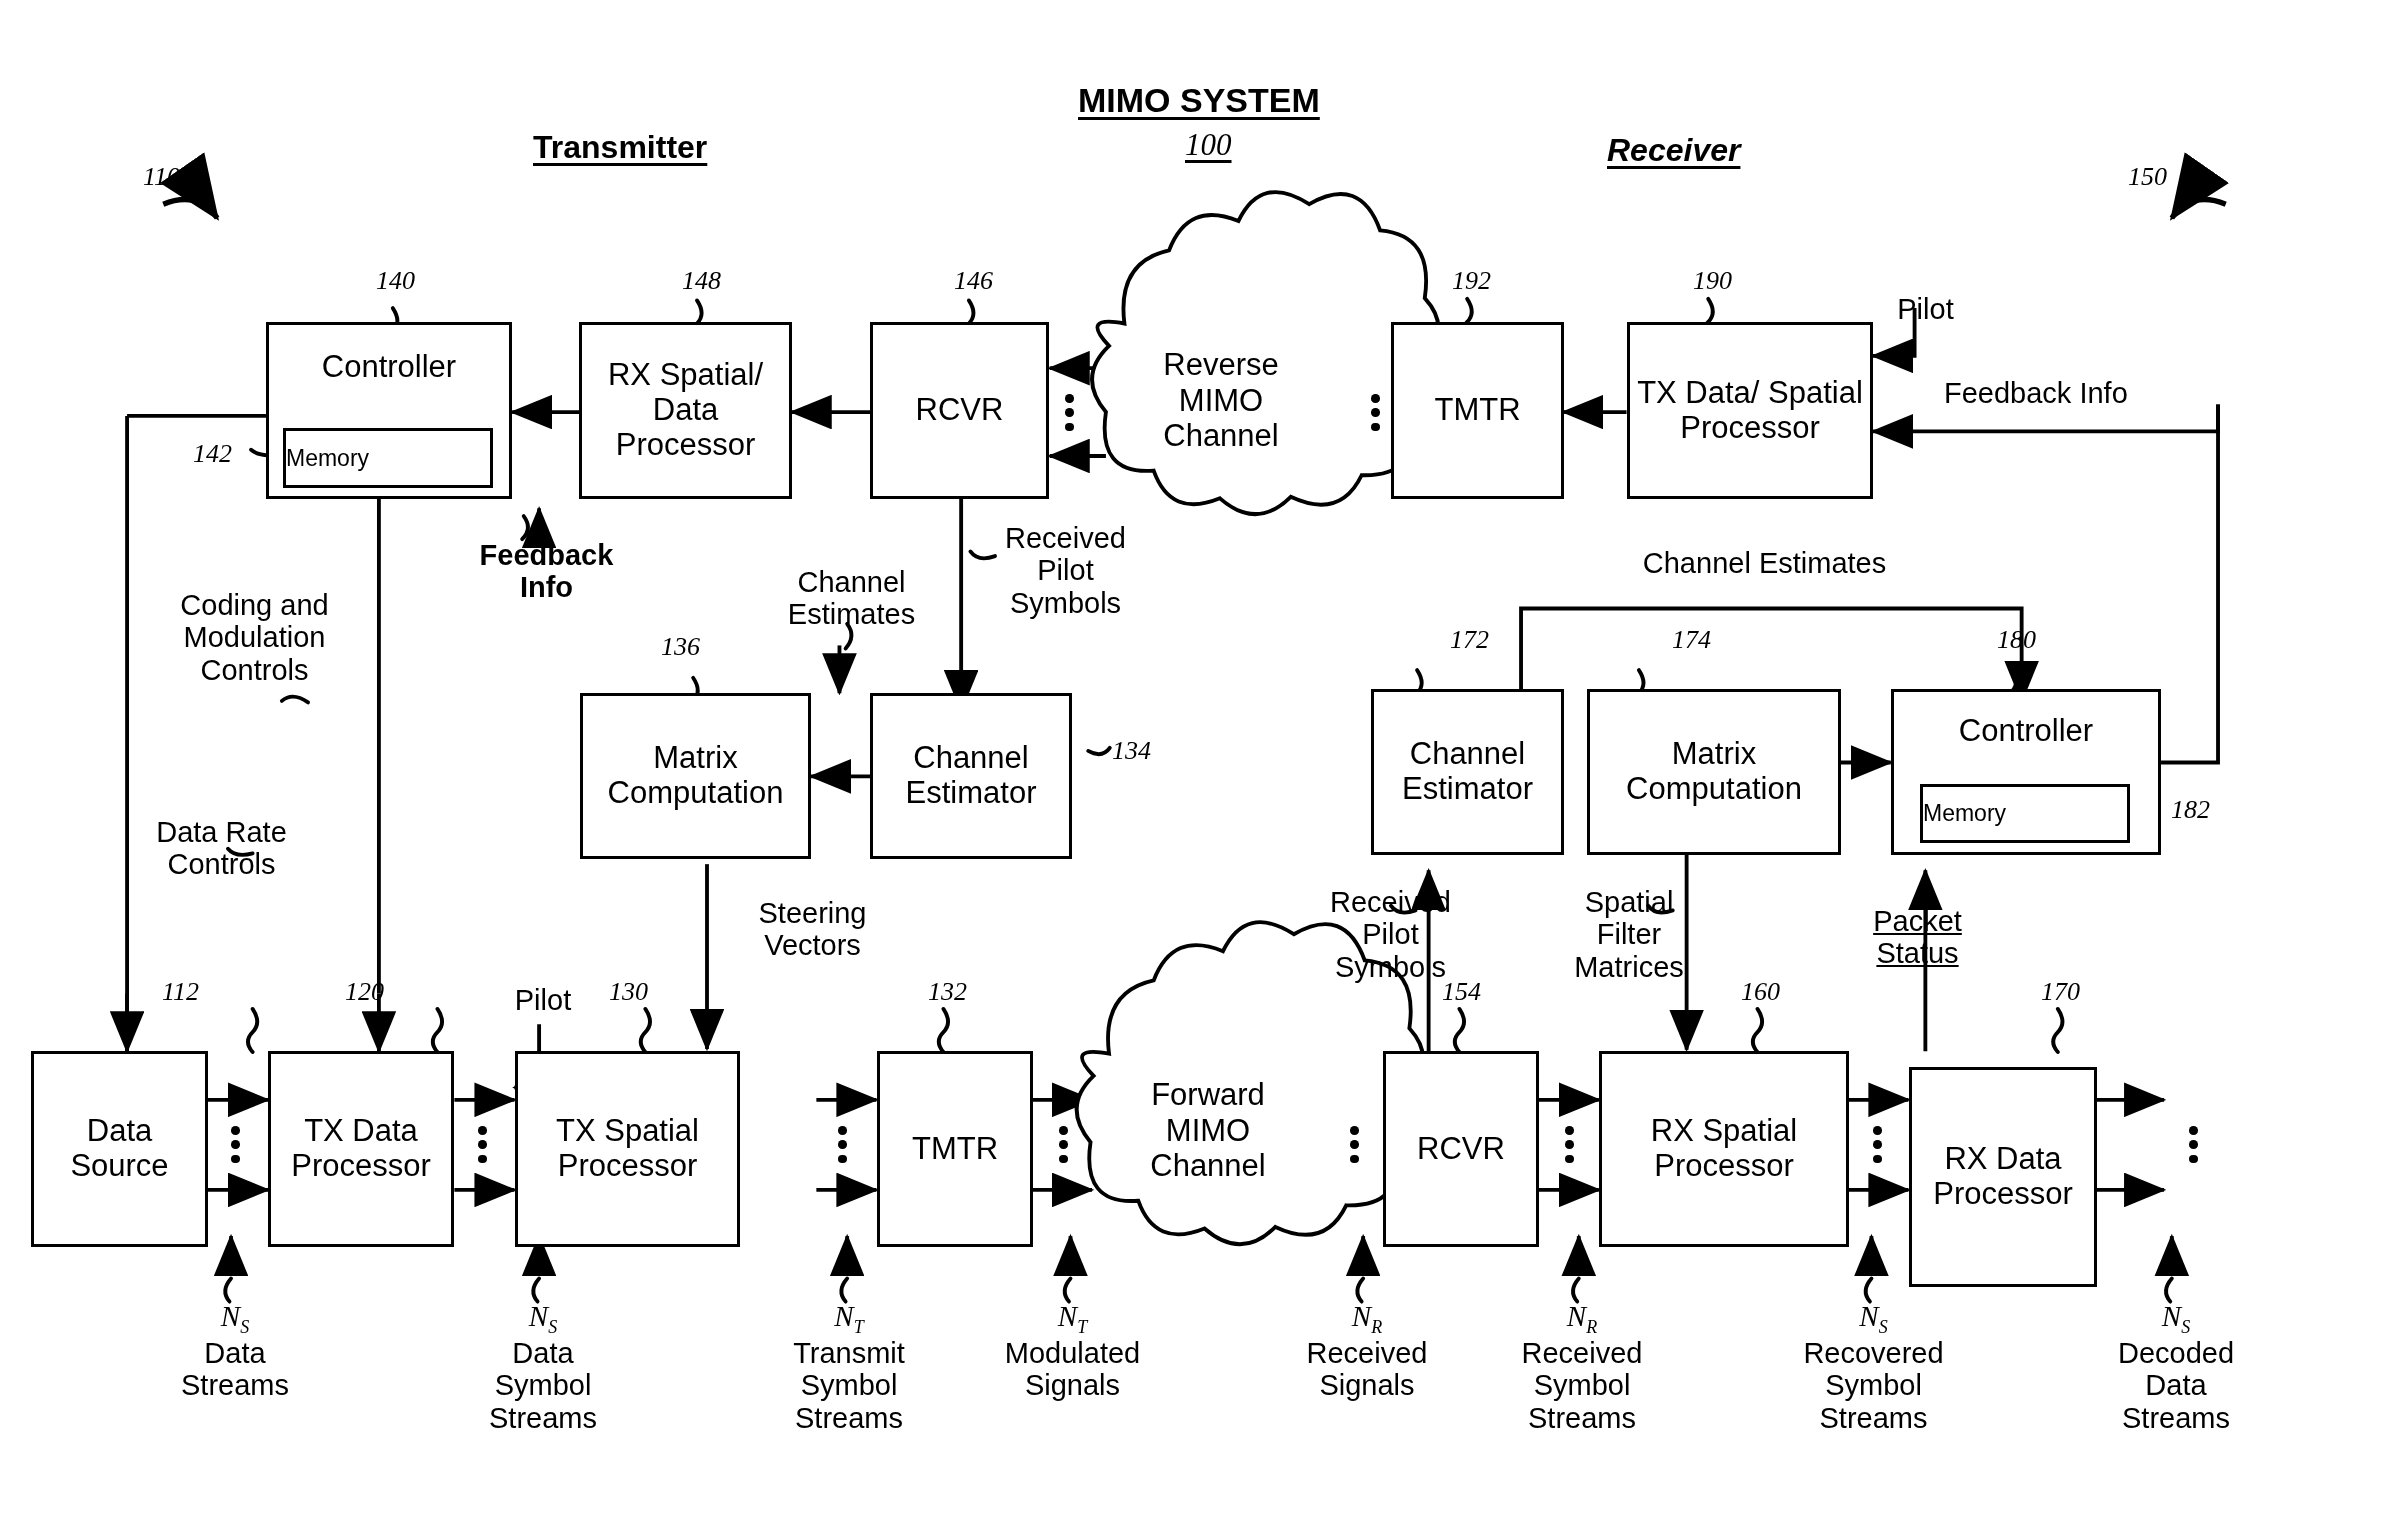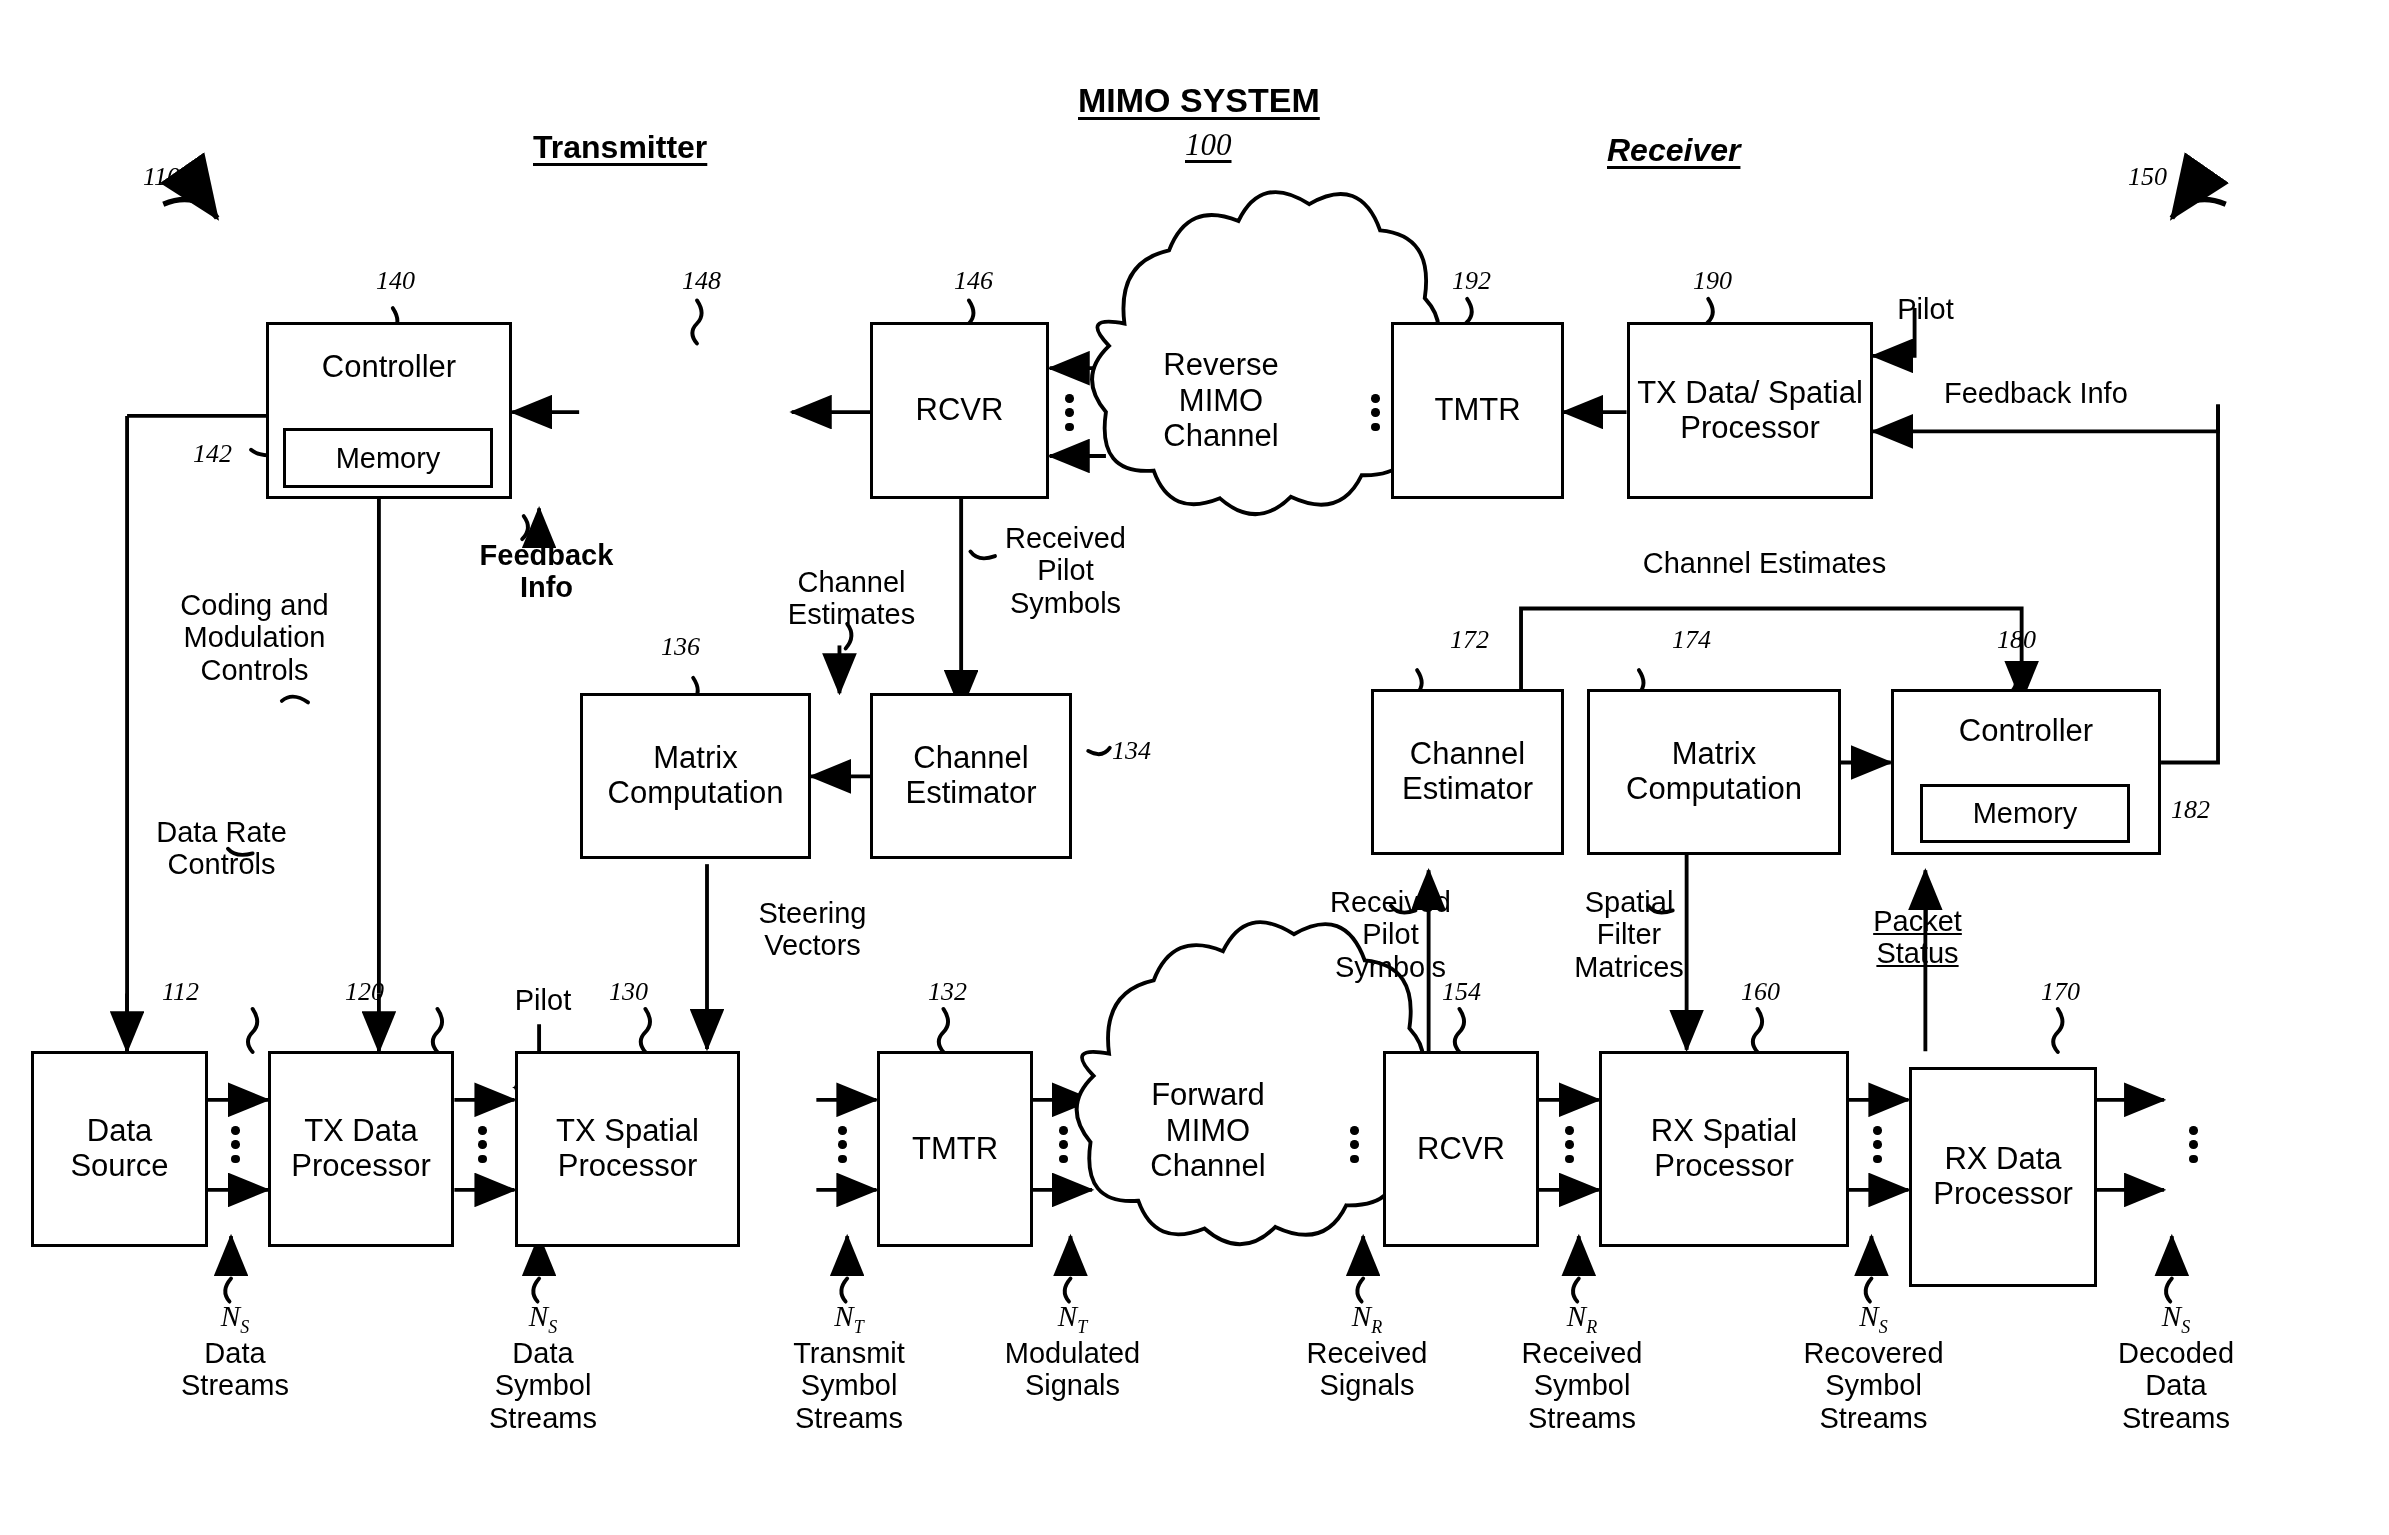--- a/index.html
+++ b/index.html
@@ -5,22 +5,22 @@
   html,body{margin:0;padding:0;background:#fff;}
   body{width:2389px;height:1535px;position:relative;
        font-family:"Liberation Sans","DejaVu Sans",sans-serif;color:#000;}
   #stage{position:absolute;left:0;top:0;width:2389px;height:1535px;overflow:hidden;}
   svg#wires{position:absolute;left:0;top:0;width:2389px;height:1535px;}
 
   .box{position:absolute;border:3.9px solid #000;background:#fff;
        display:flex;align-items:center;justify-content:center;text-align:center;
        font-size:31px;line-height:1.12;box-sizing:border-box;z-index:5;}
   .memory{position:absolute;border:3.9px solid #000;background:#fff;
-       display:flex;align-items:center;justify-content:center;
-       font-size:29px;z-index:6;box-sizing:border-box;}
+       display:flex;align-items:center;
+       font-size:23px;z-index:6;box-sizing:border-box;}
 
   .lbl{position:absolute;font-size:29px;line-height:1.12;text-align:center;z-index:7;
        white-space:pre-line;}
   .lbl.left{text-align:left;}
   .refnum{position:absolute;font-style:italic;font-size:26px;z-index:7;
           font-family:"Liberation Serif","DejaVu Serif",serif;font-weight:normal;}
   .hdr{position:absolute;font-weight:bold;font-size:32px;text-decoration:underline;
        text-underline-offset:5.4px;z-index:7;white-space:nowrap;}
   .title{position:absolute;font-weight:bold;font-size:34px;text-decoration:underline;
        text-underline-offset:5.4px;z-index:7;white-space:nowrap;}
@@ -206,20 +206,25 @@
 
 <div class="box" style="left:266px;top:322px;width:246px;height:177px;">
   <span style="position:absolute;top:25px;left:0;width:100%;">Controller</span>
 </div>
 <div class="memory" style="left:283px;top:428px;width:210px;height:60px;">
   <span>Memory</span>
 </div>
 <div class="refnum" style="left:376px;top:266px;">140</div>
 <div class="refnum" style="left:193px;top:439px;">142</div>
 
+<div class="box" style="left:579px;top:322px;width:213px;height:177px;">
+  <span>RX Spatial/
+Data
+Processor</span>
+</div>
 <div class="refnum" style="left:682px;top:266px;">148</div>
 
 <div class="box" style="left:870px;top:322px;width:179px;height:177px;">
   <span>RCVR</span>
 </div>
 <div class="refnum" style="left:954px;top:266px;">146</div>
 <div class="vdots" style="left:1065px;top:394px;">
       <i></i>
       <i></i>
       <i></i>

